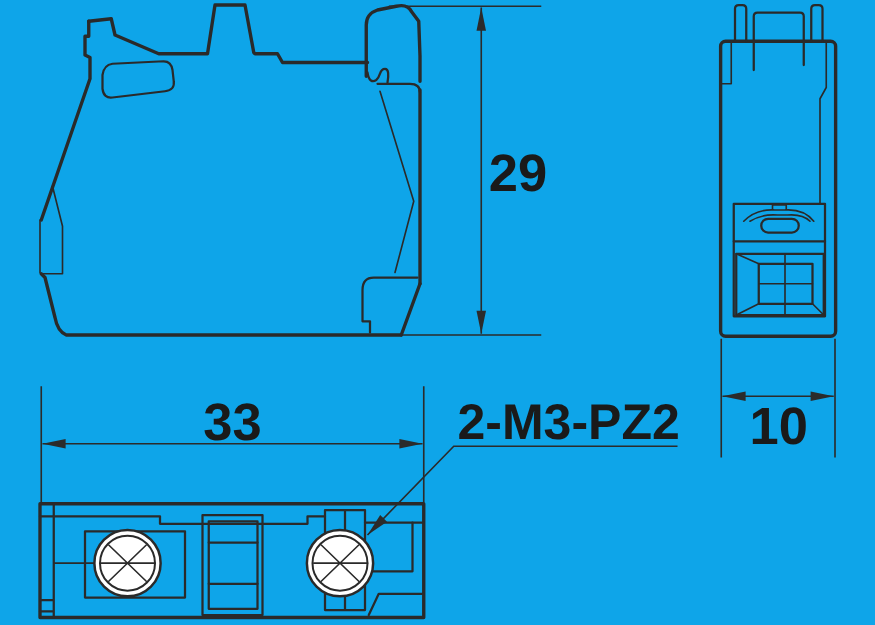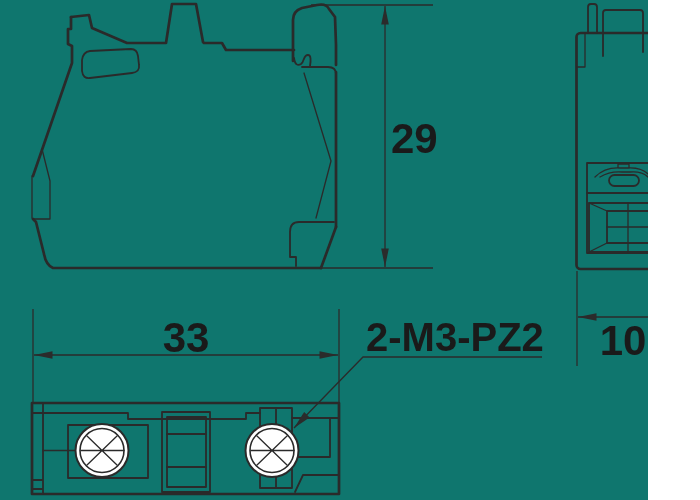--- a/index.html
+++ b/index.html
@@ -1,16 +1,16 @@
 <!DOCTYPE html>
 <html><head>
 <meta charset="utf-8">
 <style>
   html,body{margin:0;padding:0;background:#ffffff;}
-  #canvas{position:relative;width:648px;height:500px;background:#0f766e;overflow:hidden;
+  #canvas{position:relative;width:700px;height:500px;background:#0ea5e9;overflow:hidden;
           font-family:"Liberation Sans", sans-serif;text-align:right;}
   svg{display:block;}
   
   .ol{fill:none;stroke:#2a2a2a;stroke-width:2.7;stroke-linejoin:round;stroke-linecap:round;}
   .md{fill:none;stroke:#2a2a2a;stroke-width:1.8;stroke-linejoin:round;stroke-linecap:round;}
   .tn{fill:none;stroke:#2a2a2a;stroke-width:1.3;stroke-linejoin:round;stroke-linecap:round;}
   .dm{fill:none;stroke:#2b2b2b;stroke-width:1.3;stroke-linecap:butt;}
   .wh{fill:#ffffff;stroke:#2a2a2a;}
   .dimtxt{font-family:"Liberation Sans", sans-serif;font-weight:bold;font-size:42px;fill:#1a1a1a;}
   .calltxt{font-family:"Liberation Sans", sans-serif;font-weight:bold;font-size:40px;fill:#1a1a1a;}

